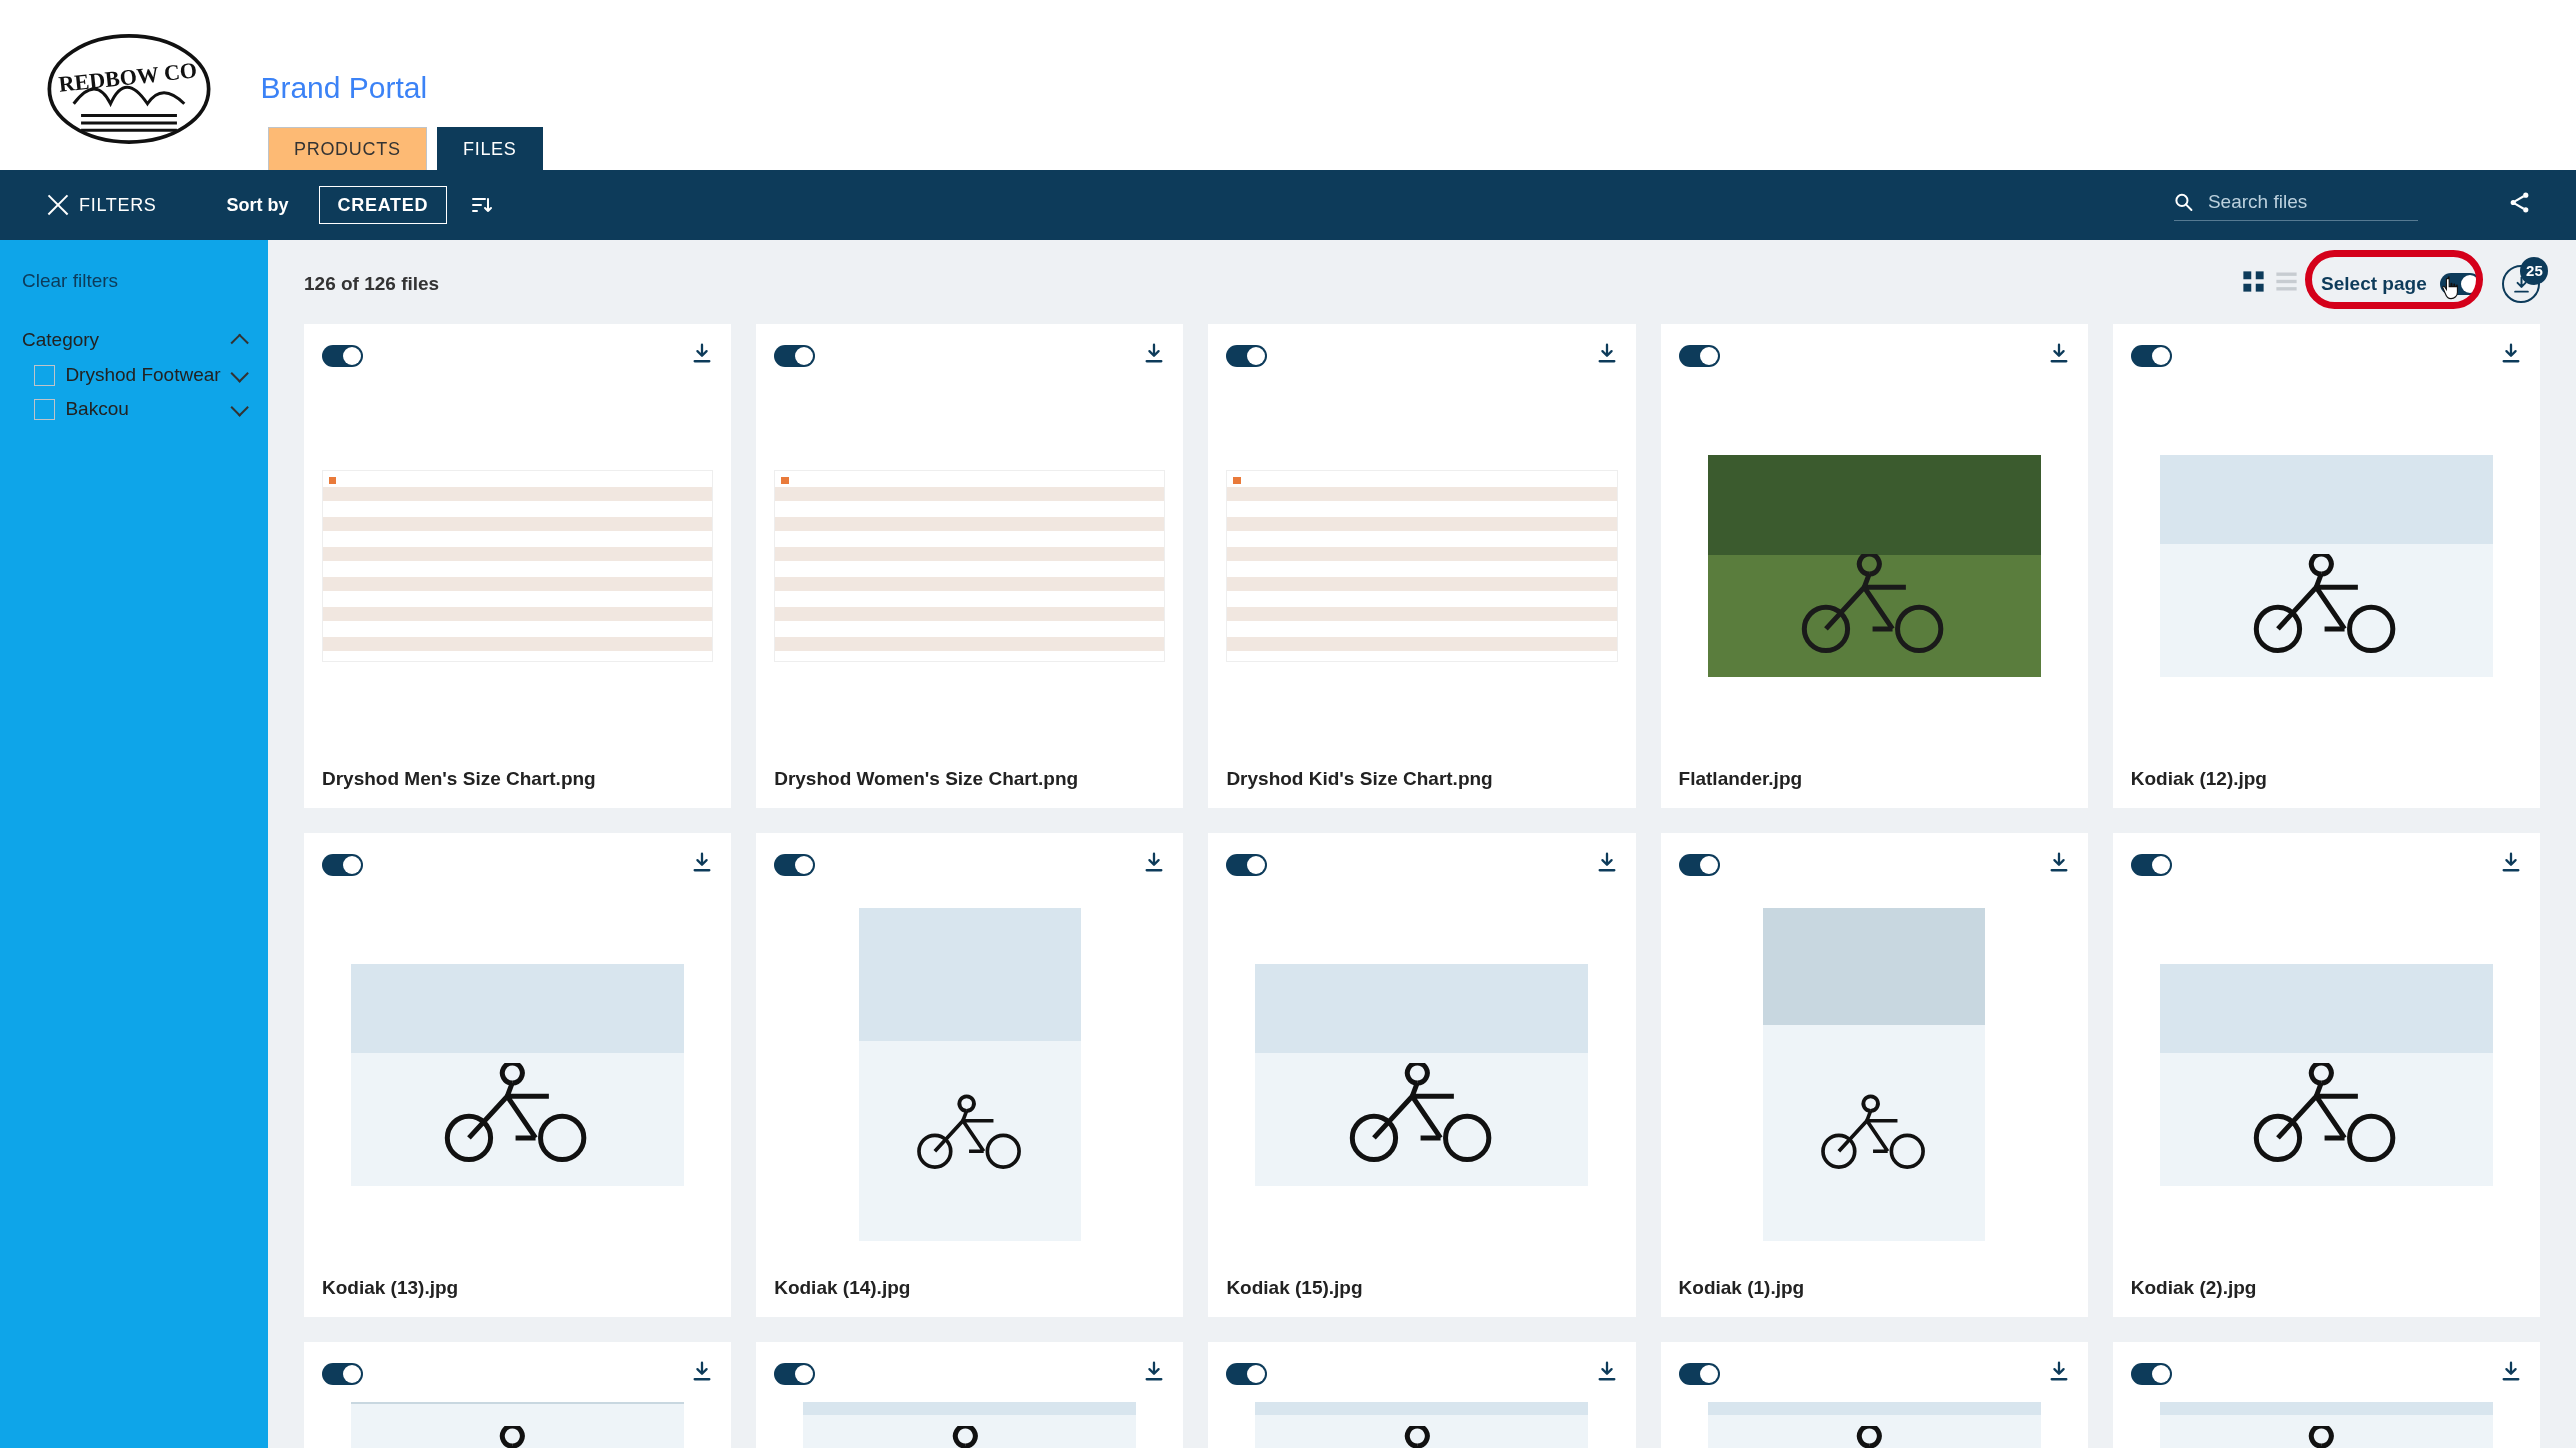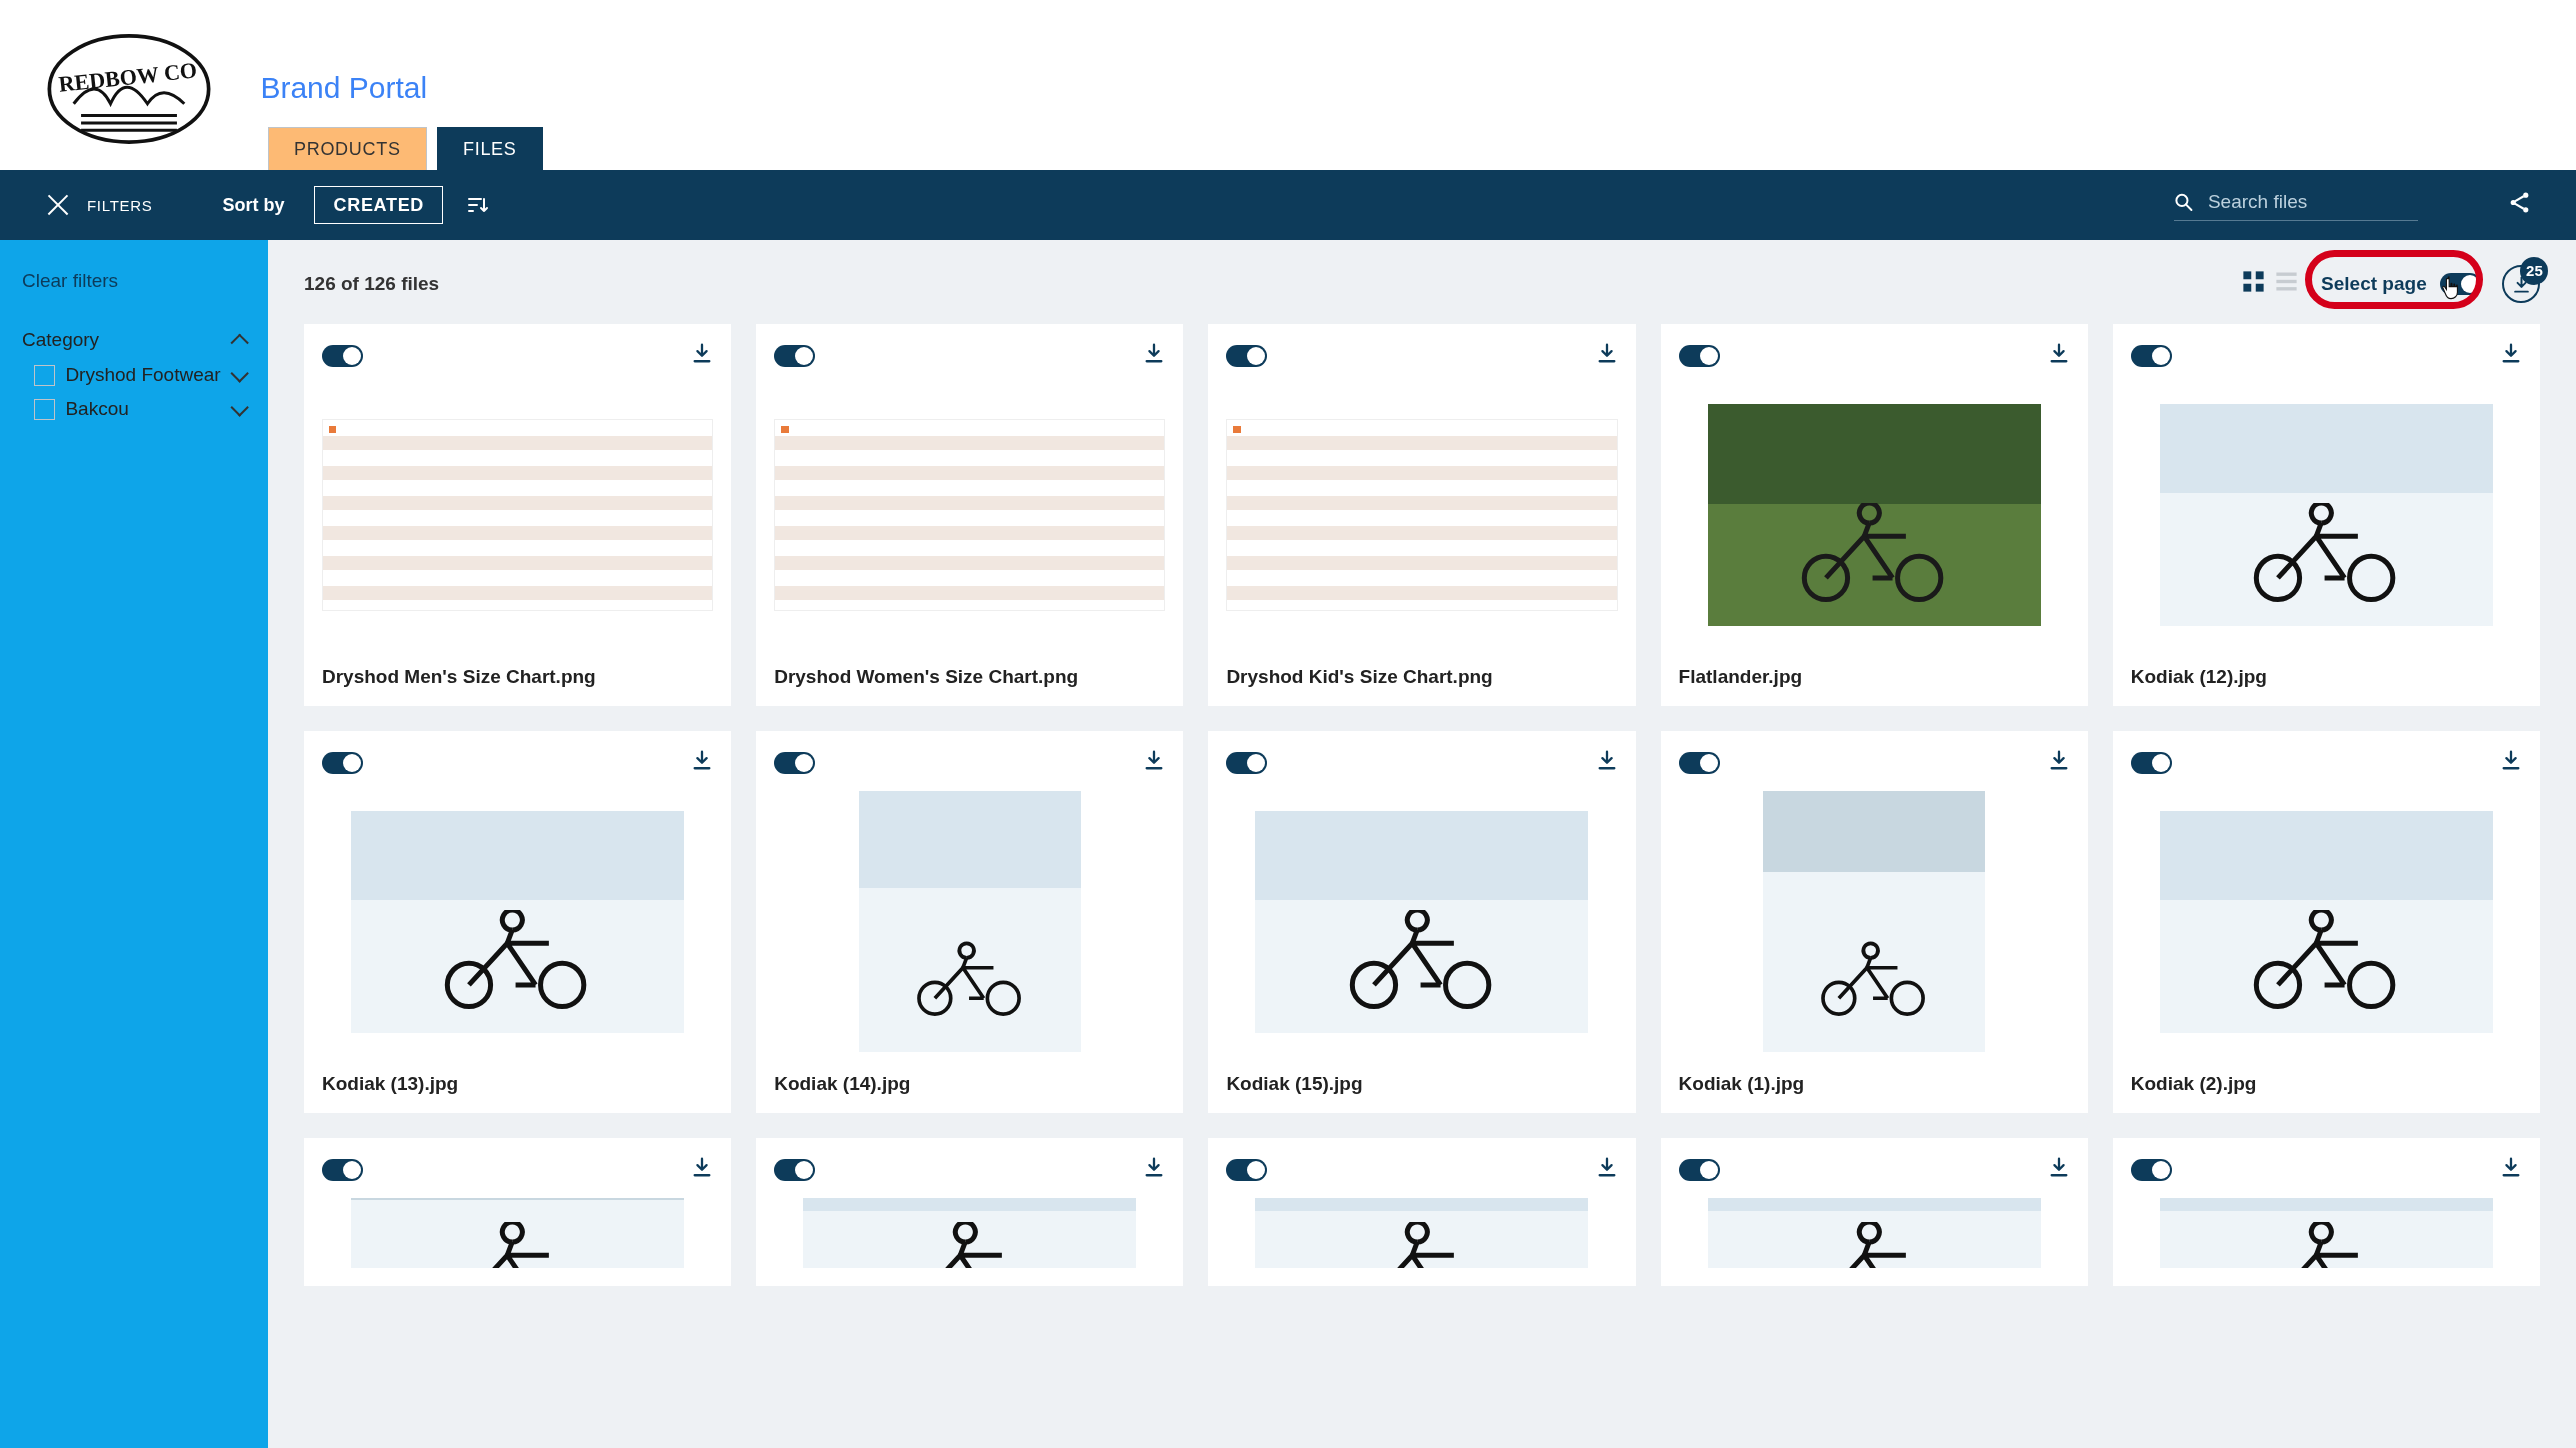--- a/index.html
+++ b/index.html
@@ -79,24 +79,24 @@
     display: flex;
     align-items: center;
     height: 70px;
     padding: 0 44px 0 44px;
     gap: 30px;
     position: relative;
   }
   .toolbar .filters-btn {
     display: flex;
     align-items: center;
-    gap: 16px;
+    gap: 8px;
     cursor: pointer;
     letter-spacing: 0.7px;
-    font-size: 15px;
+    font-size: 18px;
   }
   .close-x {
     width: 27px; height: 27px;
     display:inline-block;
     position:relative;
   }
   .close-x::before, .close-x::after {
     content:"";
     position:absolute;
     left:50%; top:50%;
@@ -306,21 +306,21 @@
   
   .grid {
     display:grid;
     grid-template-columns: repeat(5, 1fr);
     gap: 25px;
   }
   .card {
     background:#fff;
     display:flex;
     flex-direction:column;
-    height: 382px;
+    height: 484px;
     padding: 18px;
     position:relative;
   }
   .card.short { height: 148px; }  
   .card-top {
     display:flex;
     align-items:center;
     justify-content:space-between;
   }
   .download-icon {

